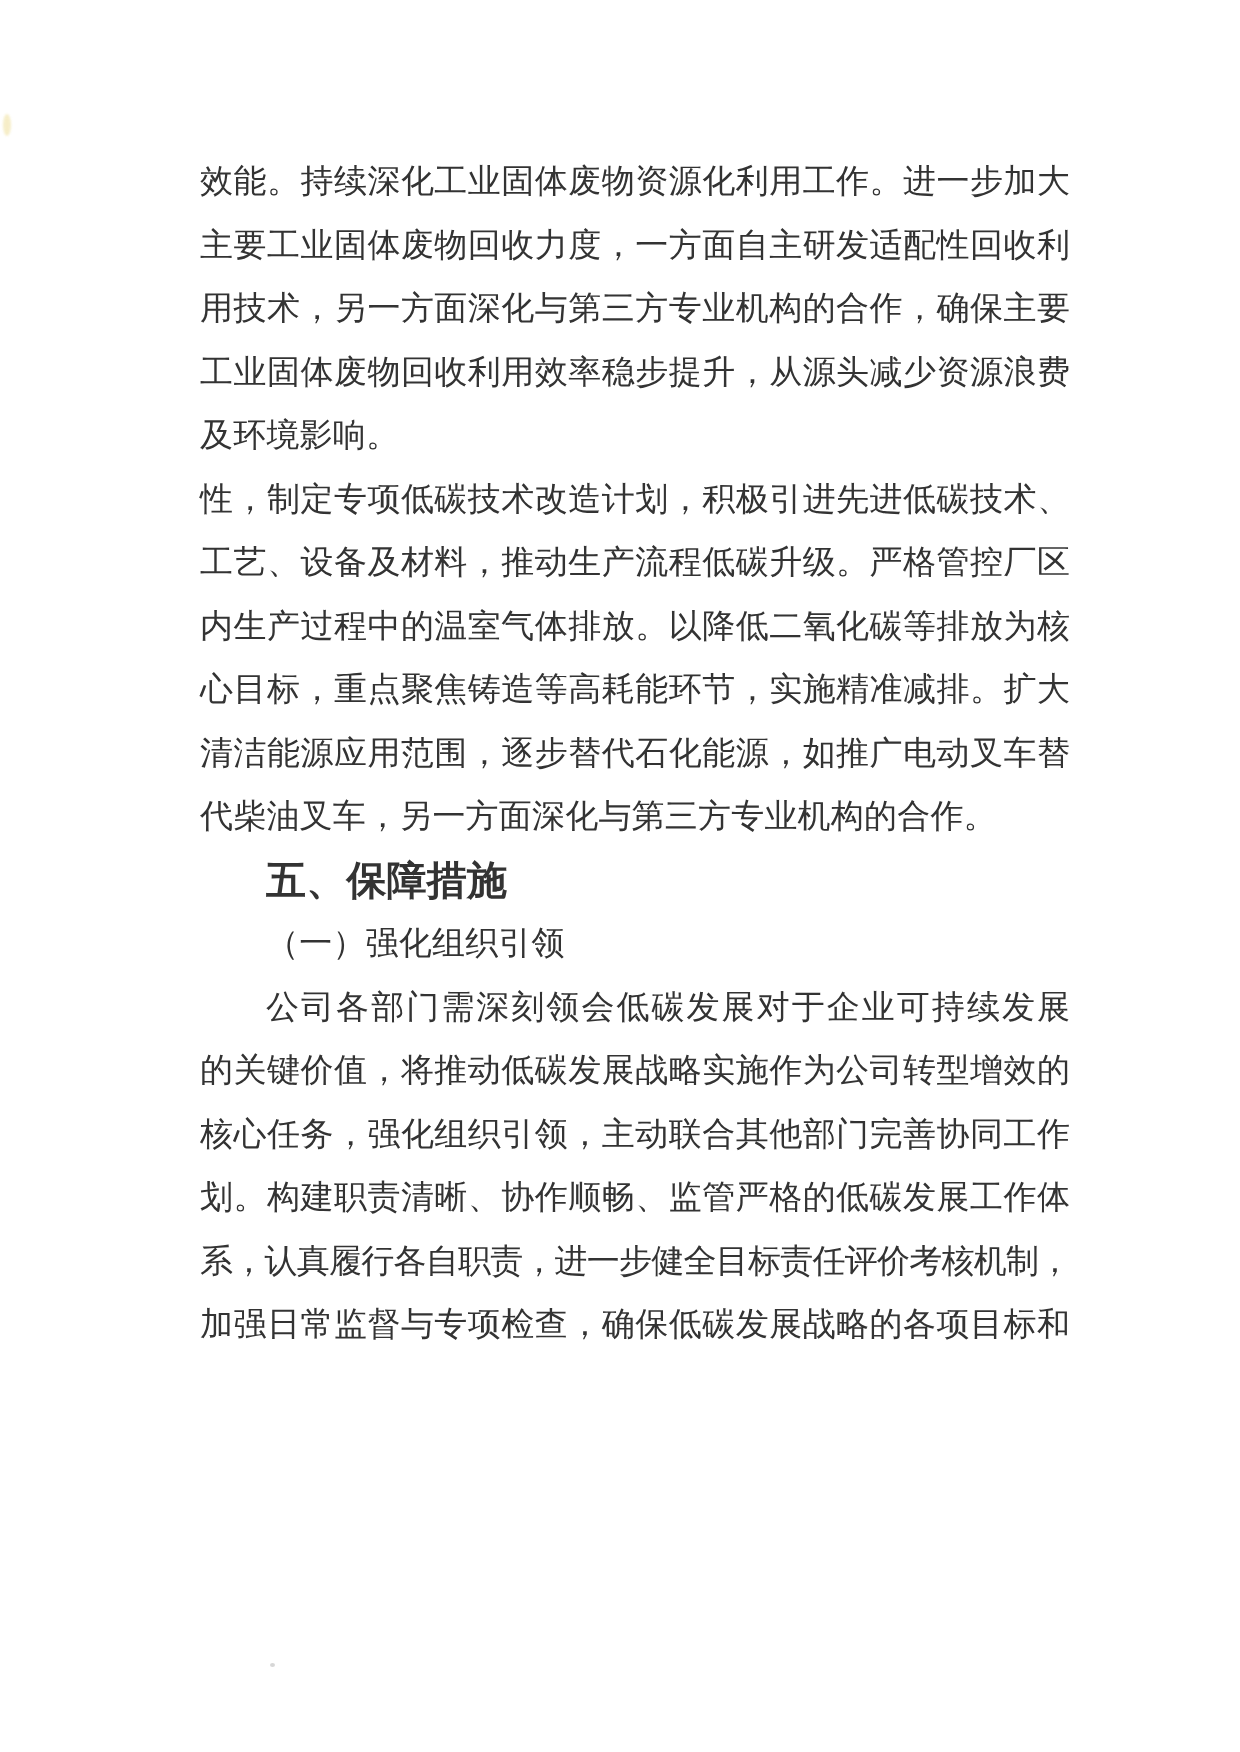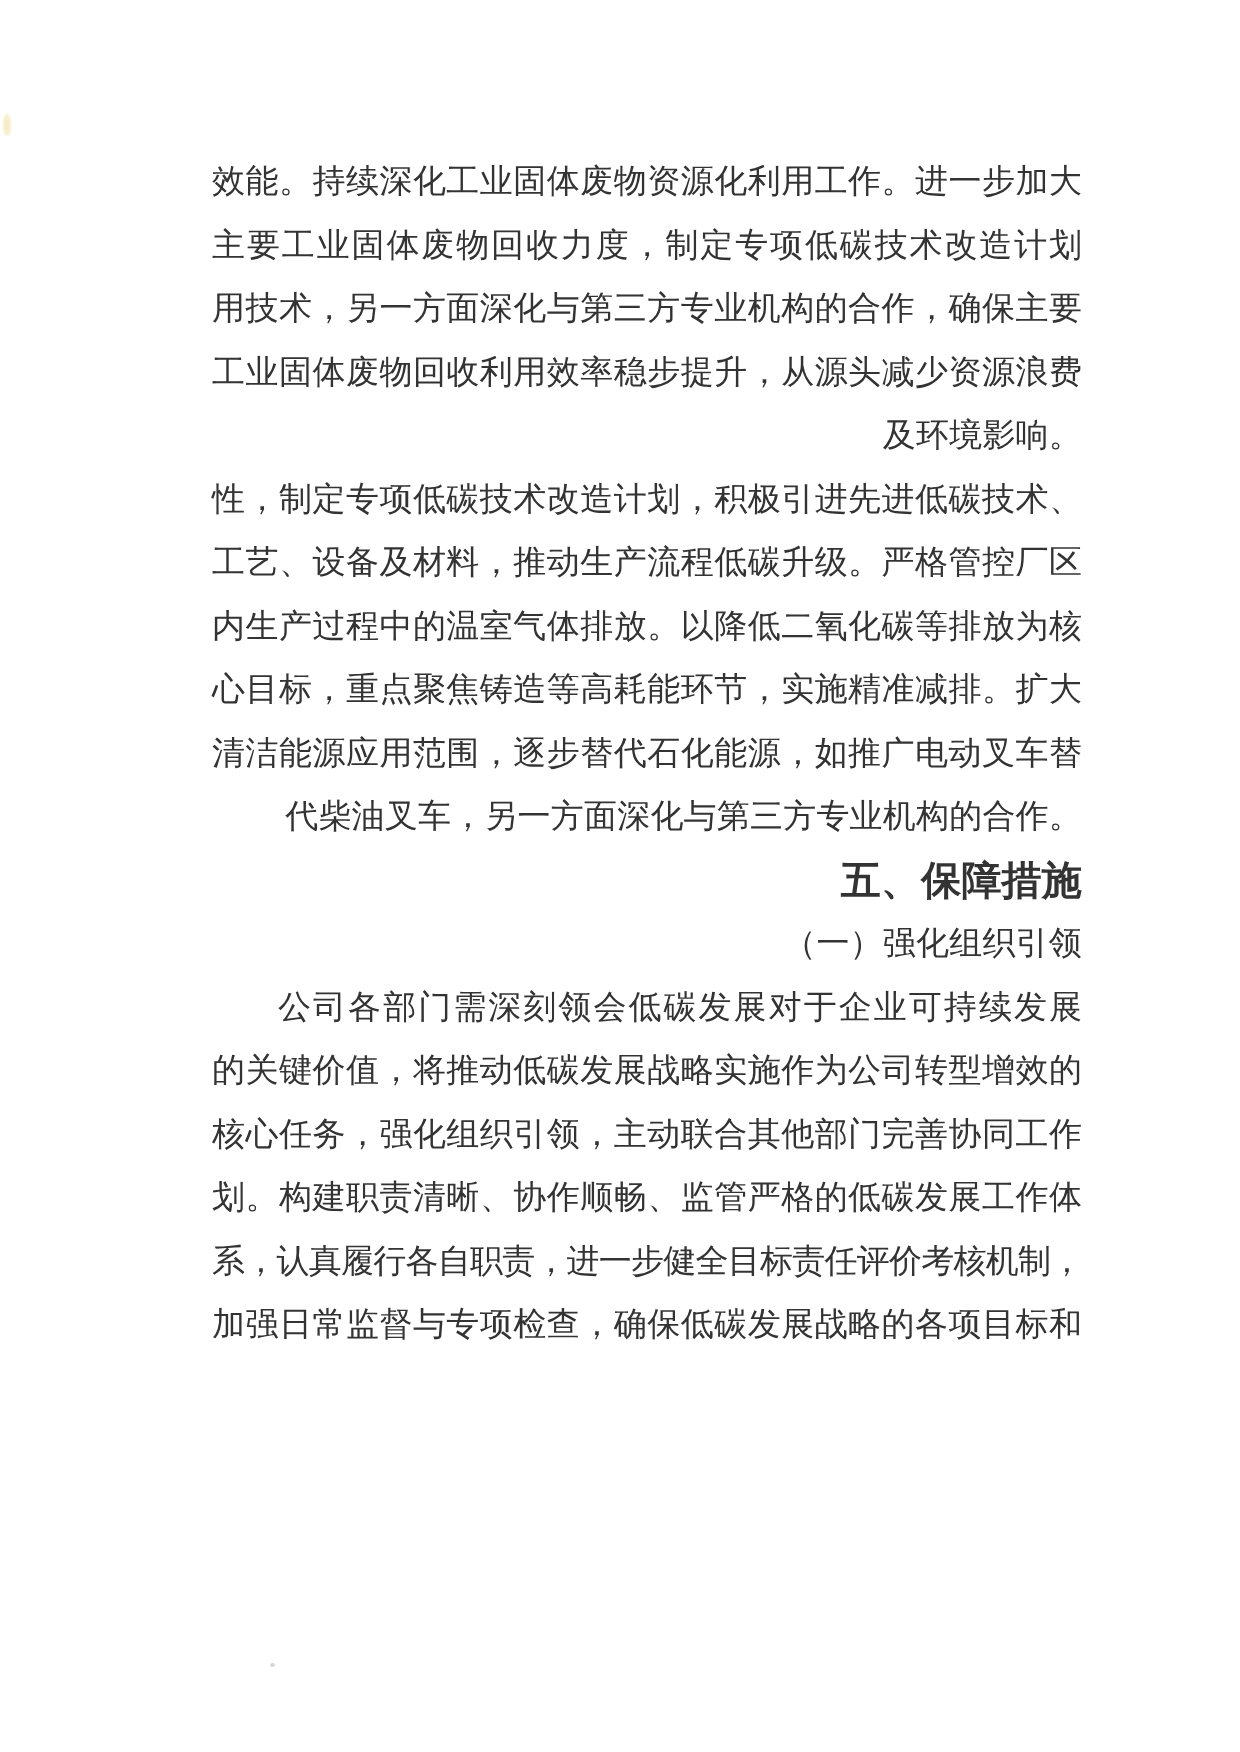--- a/index.html
+++ b/index.html
@@ -13,28 +13,28 @@
     position:relative;
     overflow:hidden;
     font-family:"Liberation Serif","DejaVu Serif",serif;
   }
   .page{
     position:absolute;inset:0;
     background:var(--paper);
   }
   .doc{
     position:absolute;
-    left:212px;top:150px;width:870px;
+    left:200px;top:150px;width:870px;
   }
   .line{
     height:63.5px;
     line-height:63.5px;
     font-size:33px;
     color:var(--ink);
-    text-align:right;
+    text-align:left;
     letter-spacing:0.2px;
     -webkit-font-smoothing:antialiased;
   }
   .line.just{
     text-align:justify;
     text-align-last:justify;
     text-justify:inter-character;
     letter-spacing:0;
   }
   .line.indent{
@@ -67,21 +67,21 @@
   }
 </style>
 </head>
 <body>
 
 <div class="page">
   <div class="smudge" style="background: rgb(239, 224, 156);"></div>
   <div class="speckle" style="background: rgb(154, 154, 154);"></div>
   <div class="doc">
       <div class="line just">效能。持续深化工业固体废物资源化利用工作。进一步加大</div>
-      <div class="line just">主要工业固体废物回收力度，制定专项低碳技术改造计划</div>
+      <div class="line just">主要工业固体废物回收力度，一方面自主研发适配性回收利</div>
       <div class="line just">用技术，另一方面深化与第三方专业机构的合作，确保主要</div>
       <div class="line just">工业固体废物回收利用效率稳步提升，从源头减少资源浪费</div>
       <div class="line">及环境影响。</div>
       <div class="line just">性，制定专项低碳技术改造计划，积极引进先进低碳技术、</div>
       <div class="line just">工艺、设备及材料，推动生产流程低碳升级。严格管控厂区</div>
       <div class="line just">内生产过程中的温室气体排放。以降低二氧化碳等排放为核</div>
       <div class="line just">心目标，重点聚焦铸造等高耗能环节，实施精准减排。扩大</div>
       <div class="line just">清洁能源应用范围，逐步替代石化能源，如推广电动叉车替</div>
       <div class="line">代柴油叉车，另一方面深化与第三方专业机构的合作。</div>
       <div class="line indent bold">五、保障措施</div>

